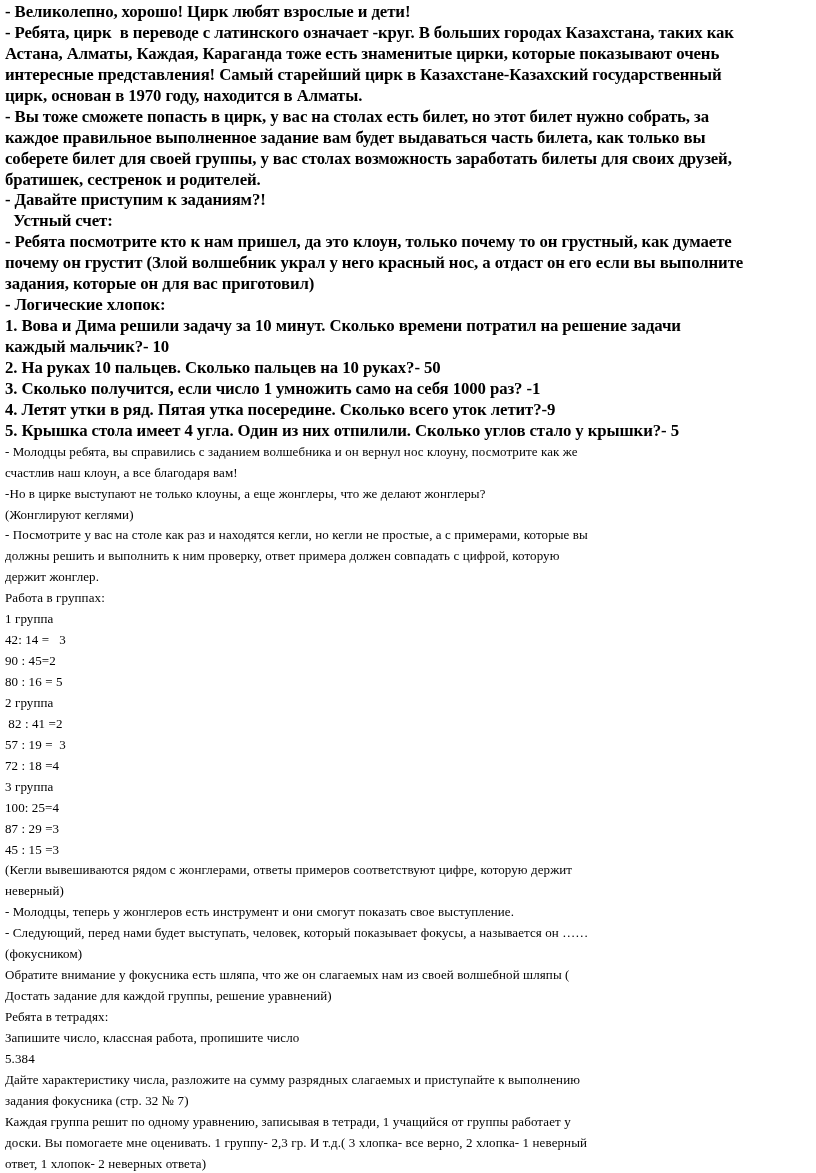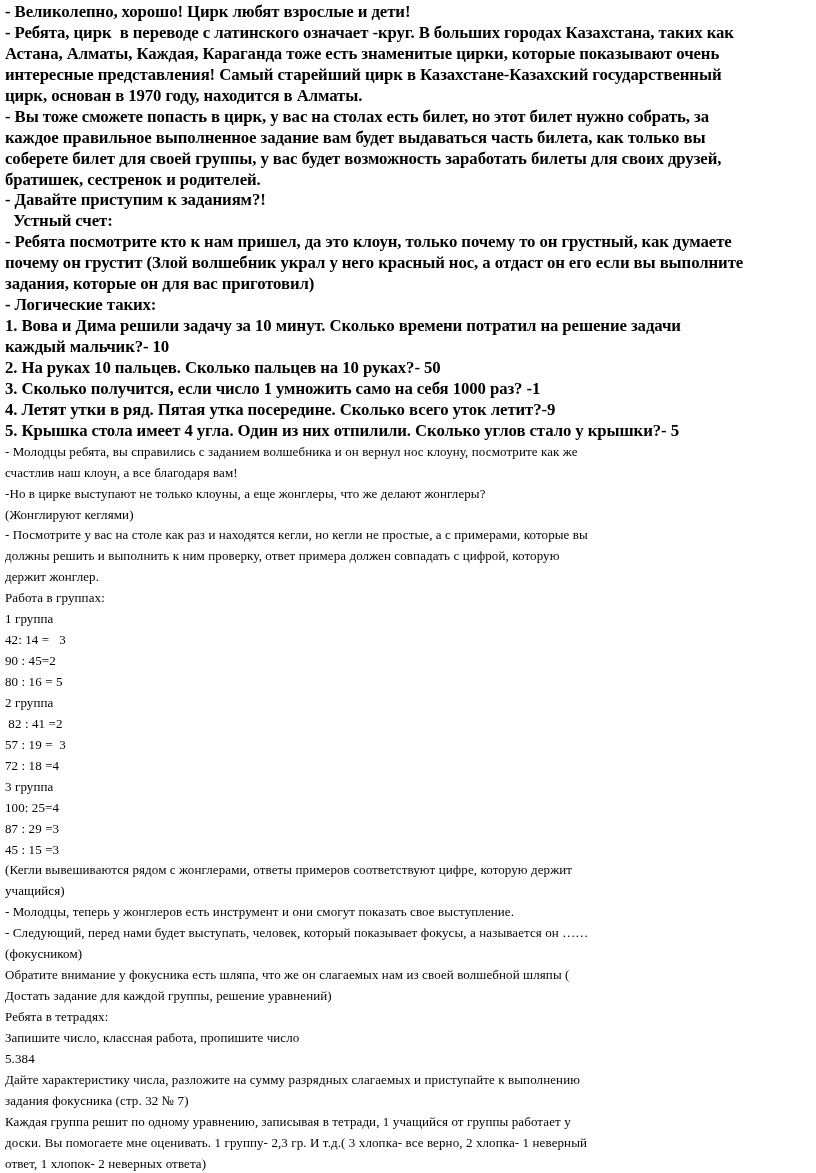--- a/index.html
+++ b/index.html
@@ -39,28 +39,28 @@
 <div class="doc-page">
   <div>
       <div class="section bold">
         <div class="line">- Великолепно, хорошо! Цирк любят взрослые и дети!</div>
         <div class="line">- Ребята, цирк  в переводе с латинского означает -круг. В больших городах Казахстана, таких как</div>
         <div class="line">Астана, Алматы, Каждая, Караганда тоже есть знаменитые цирки, которые показывают очень</div>
         <div class="line">интересные представления! Самый старейший цирк в Казахстане-Казахский государственный</div>
         <div class="line">цирк, основан в 1970 году, находится в Алматы.</div>
         <div class="line">- Вы тоже сможете попасть в цирк, у вас на столах есть билет, но этот билет нужно собрать, за</div>
         <div class="line">каждое правильное выполненное задание вам будет выдаваться часть билета, как только вы</div>
-        <div class="line">соберете билет для своей группы, у вас будет возможность заработать билеты для своих друзей,</div>
+        <div class="line">соберете билет для своей группы, у вас столах возможность заработать билеты для своих друзей,</div>
         <div class="line">братишек, сестренок и родителей.</div>
         <div class="line">- Давайте приступим к заданиям?!</div>
         <div class="line">  Устный счет:</div>
         <div class="line">- Ребята посмотрите кто к нам пришел, да это клоун, только почему то он грустный, как думаете</div>
         <div class="line">почему он грустит (Злой волшебник украл у него красный нос, а отдаст он его если вы выполните</div>
         <div class="line">задания, которые он для вас приготовил)</div>
-        <div class="line">- Логические таких:</div>
+        <div class="line">- Логические хлопок:</div>
         <div class="line">1. Вова и Дима решили задачу за 10 минут. Сколько времени потратил на решение задачи</div>
         <div class="line">каждый мальчик?- 10</div>
         <div class="line">2. На руках 10 пальцев. Сколько пальцев на 10 руках?- 50</div>
         <div class="line">3. Сколько получится, если число 1 умножить само на себя 1000 раз? -1</div>
         <div class="line">4. Летят утки в ряд. Пятая утка посередине. Сколько всего уток летит?-9</div>
         <div class="line">5. Крышка стола имеет 4 угла. Один из них отпилили. Сколько углов стало у крышки?- 5</div>
       </div>
       <div class="section">
         <div class="line">- Молодцы ребята, вы справились с заданием волшебника и он вернул нос клоуну, посмотрите как же</div>
         <div class="line">счастлив наш клоун, а все благодаря вам!</div>
@@ -76,21 +76,21 @@
         <div class="line">80 : 16 = 5</div>
         <div class="line">2 группа</div>
         <div class="line"> 82 : 41 =2</div>
         <div class="line">57 : 19 =  3</div>
         <div class="line">72 : 18 =4</div>
         <div class="line">3 группа</div>
         <div class="line">100: 25=4</div>
         <div class="line">87 : 29 =3</div>
         <div class="line">45 : 15 =3</div>
         <div class="line">(Кегли вывешиваются рядом с жонглерами, ответы примеров соответствуют цифре, которую держит</div>
-        <div class="line">учащийся)</div>
+        <div class="line">неверный)</div>
         <div class="line">- Молодцы, теперь у жонглеров есть инструмент и они смогут показать свое выступление.</div>
         <div class="line">- Следующий, перед нами будет выступать, человек, который показывает фокусы, а называется он ……</div>
         <div class="line">(фокусником)</div>
         <div class="line">Обратите внимание у фокусника есть шляпа, что же он слагаемых нам из своей волшебной шляпы (</div>
         <div class="line">Достать задание для каждой группы, решение уравнений)</div>
         <div class="line">Ребята в тетрадях:</div>
         <div class="line">Запишите число, классная работа, пропишите число</div>
         <div class="line">5.384</div>
         <div class="line">Дайте характеристику числа, разложите на сумму разрядных слагаемых и приступайте к выполнению</div>
         <div class="line">задания фокусника (стр. 32 № 7)</div>

